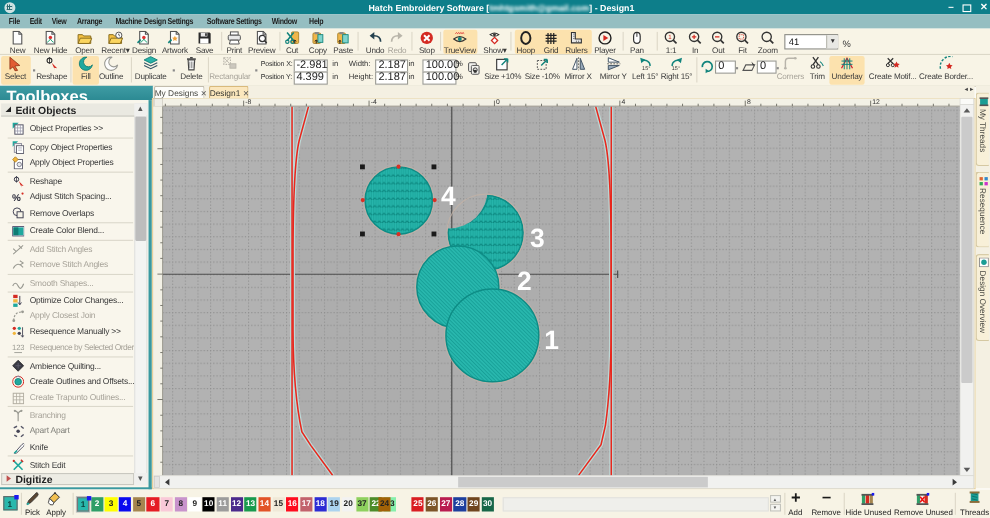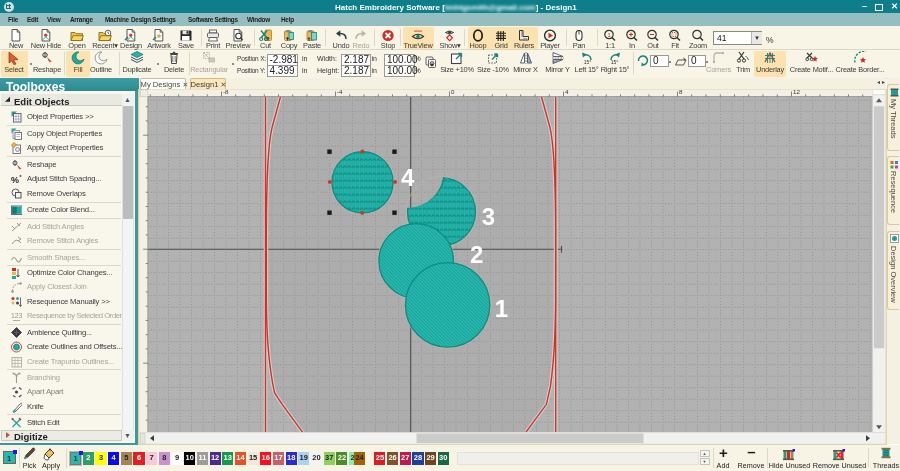--- a/index.html
+++ b/index.html
@@ -367,21 +367,21 @@
       </svg></div>
     <div class="lbl" style="left:811.5px;top:64.5px">Create Motif...</div>
     <div class="ab" style="left:853px;top:50.5px;width:14px;height:14px"><svg width="14" height="14" viewBox="0 0 14 14">
         <path d="M2,11.5 q-1,-5 2.5,-8.5 q3.5,-3.5 8.5,-2.5" fill="none" stroke="#11847d" stroke-width="1.3" stroke-dasharray="2.2 1.4"></path>
         <path d="M10,6 l1,2 2,0.3 -1.5,1.5 0.3,2 -1.8,-1 -1.8,1 0.3,-2 -1.5,-1.5 2,-0.3 Z" fill="#d42a22"></path>
       </svg></div>
     <div class="lbl" style="left:860px;top:64.5px">Create Border...</div>
   </div>
 
 <div class="ab" style="left:0;top:77.5px;width:138.7px;height:13.5px;background:linear-gradient(#3f9ca4,#2c8a93)"></div>
-<div class="ab" style="left:6px;top:80px;font-size:12px;font-weight:bold;color:#fff">Toolboxes</div>
+<div class="ab" style="left:6px;top:80px;font-size:15px;font-weight:bold;color:#fff">Toolboxes</div>
 <div class="ab" style="left:0;top:91px;width:135px;height:352.5px;background:#f9f6ec"></div>
 <div class="ab" style="left:135px;top:91px;width:2.5px;height:354px;background:#3a99a0"></div>
 <div class="ab" style="left:0;top:443.2px;width:137.5px;height:1.8px;background:#3a99a0"></div>
 <div>
     <div class="ab" style="left:1px;top:94px;width:120.5px;height:12.3px;background:#eae9e1;border-bottom:1px solid #c9c8c0;box-sizing:border-box"></div>
     <div class="ab" style="left:5px;top:95px;font-size:6.5px;color:#222">◢</div>
     <div class="ab" style="left:14px;top:95.5px;font-size:9.5px;font-weight:bold;color:#222">Edit Objects</div>
     <div class="pitem" style="top:109.5px;color:#3c3c3c">
       <svg width="11" height="12" viewBox="0 0 11 12">
         <path d="M0.5,0.5 L6,0.5 0.5,6 Z" fill="#1fa89e"></path>
@@ -811,21 +811,21 @@
     <div class="sw" style="left:234.8px;background:#e25327;color:#fff;box-sizing:border-box">14</div>
     <div class="sw" style="left:247.5px;background:#f0e9d8;color:#222;box-sizing:border-box">15</div>
     <div class="sw" style="left:260.2px;background:#ff0c1e;color:#fff;box-sizing:border-box">16</div>
     <div class="sw" style="left:272.9px;background:#c2626c;color:#fff;box-sizing:border-box">17</div>
     <div class="sw" style="left:285.6px;background:#2c2cd4;color:#fff;box-sizing:border-box">18</div>
     <div class="sw" style="left:298.2px;background:#abd3ef;color:#222;box-sizing:border-box">19</div>
     <div class="sw" style="left:310.9px;background:#f2f2f2;color:#222;box-sizing:border-box">20</div>
     <div class="sw" style="left:323.6px;background:#8ed05e;color:#222;box-sizing:border-box">37</div>
     <div class="sw" style="left:336.3px;background:#4c8c2a;color:#fff;box-sizing:border-box">22</div>
     <div class="sw" style="left:349.0px;background:#86efac;color:#222;box-sizing:border-box">23</div>
-    <div class="sw" style="left:354px;background:#a16207;color:#222;box-sizing:border-box">24</div>
+    <div class="sw" style="left:344px;background:#a16207;color:#222;box-sizing:border-box">24</div>
     <div class="sw" style="left:374.3px;background:#d91d22;color:#fff;box-sizing:border-box">25</div>
     <div class="sw" style="left:387.0px;background:#7c5428;color:#fff;box-sizing:border-box">26</div>
     <div class="sw" style="left:399.7px;background:#b91c50;color:#fff;box-sizing:border-box">27</div>
     <div class="sw" style="left:412.4px;background:#1d3f9e;color:#fff;box-sizing:border-box">28</div>
     <div class="sw" style="left:425.0px;background:#6f451f;color:#fff;box-sizing:border-box">29</div>
     <div class="sw" style="left:437.7px;background:#176648;color:#fff;box-sizing:border-box">30</div>
     <div class="ab" style="left:78.5px;top:451px;width:4px;height:4px;background:#1a1af0"></div>
     <div class="ab" style="left:699.5px;top:450px;width:10px;height:7px;background:#f4f4f0;border:1px solid #c4c4bc;box-sizing:border-box;font-size:4px;color:#555;text-align:center;line-height:5px">▲</div>
     <div class="ab" style="left:699.5px;top:457.5px;width:10px;height:7px;background:#f4f4f0;border:1px solid #c4c4bc;box-sizing:border-box;font-size:4px;color:#555;text-align:center;line-height:5px">▼</div>
     <div class="bsep" style="left:712.5px"></div>

